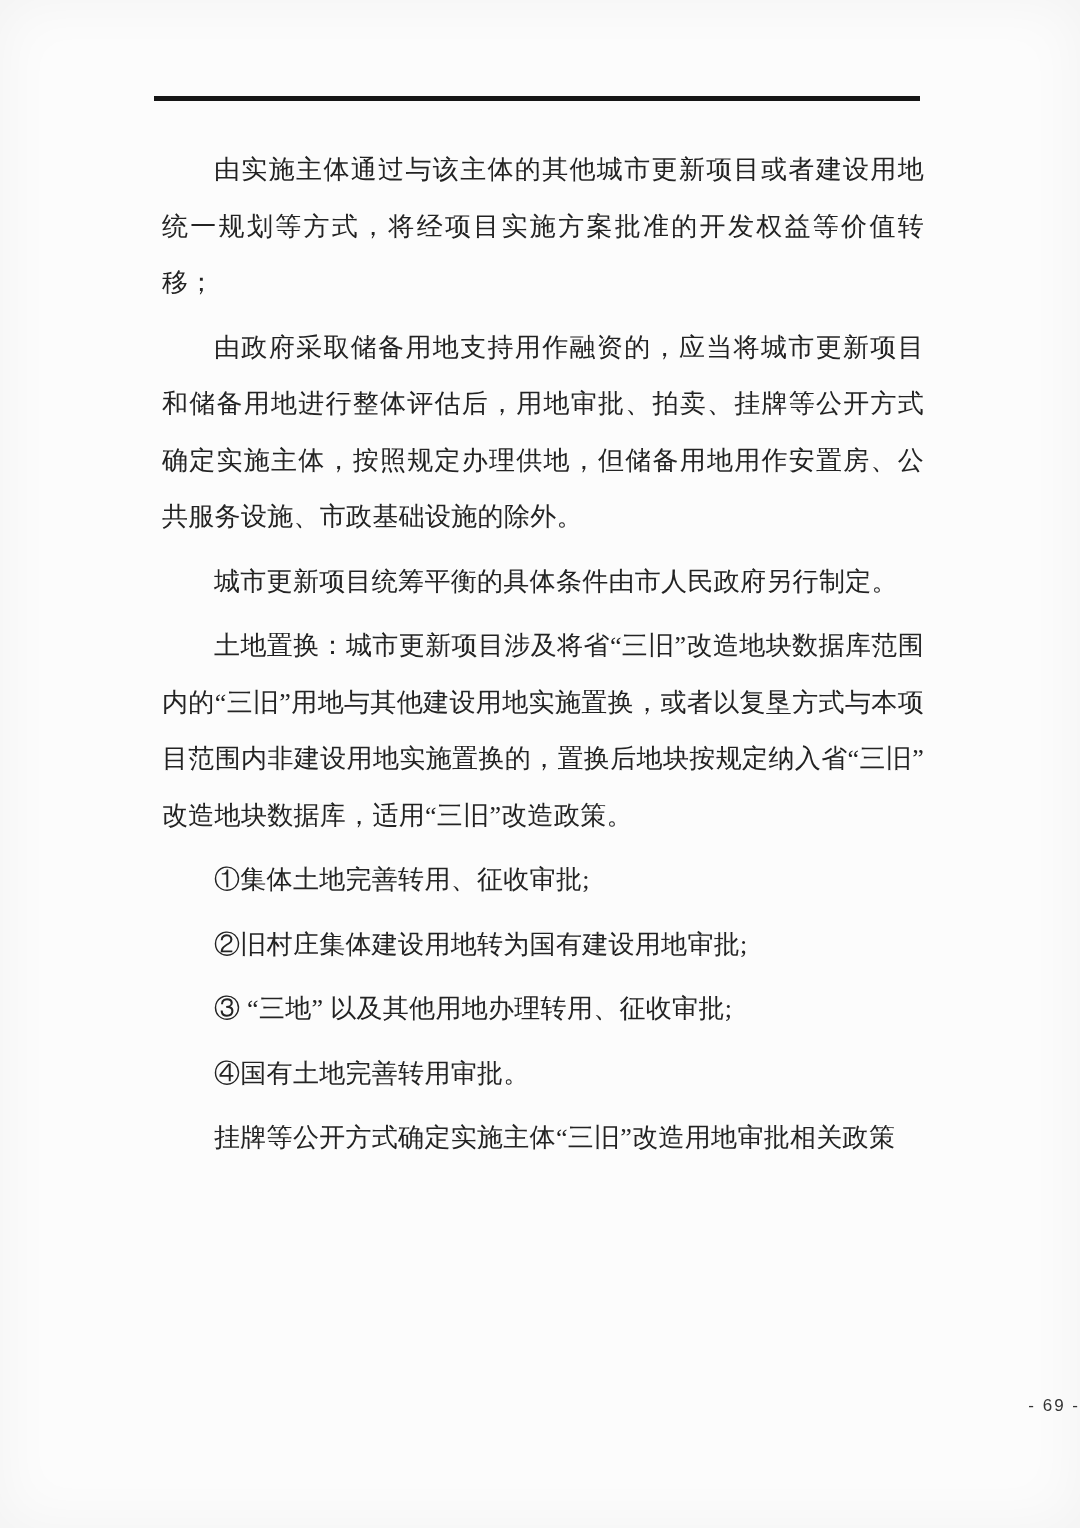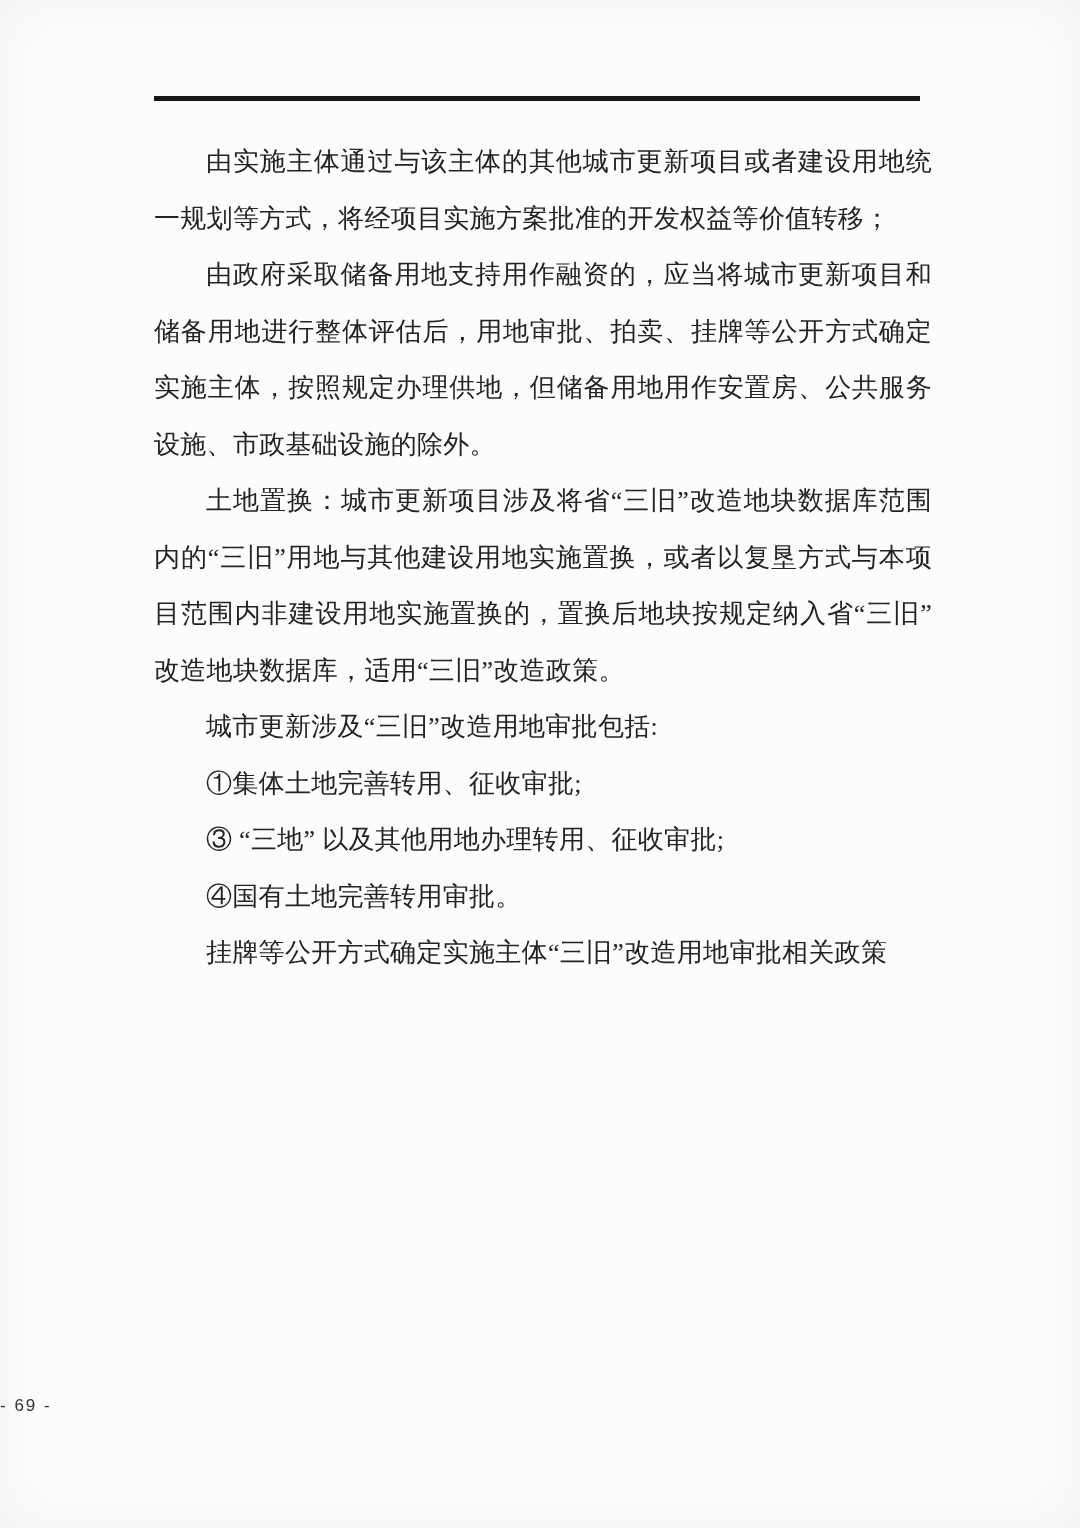--- a/index.html
+++ b/index.html
@@ -21,55 +21,56 @@
     height: 5px;
     background: #161616;
   }
   .body-text {
     position: absolute;
     left: 154px;
     top: 134px;
     width: 778px;
   }
   .body-text p {
-    margin: 0;
+    margin: 8px;
     padding: 0;
     text-indent: 2em;
     text-align: justify;
     font-size: 26px;
     letter-spacing: 0.3px;
     line-height: 56.5px;
     color: #232323;
     word-break: normal;
   }
   .page-number {
     position: absolute;
     left: 0;
     top: 1396px;
     width: 100%;
-    text-align: left;
+    text-align: right;
     font-family: "Liberation Sans", "DejaVu Sans", sans-serif;
     font-size: 17px;
     letter-spacing: 2px;
     color: #333333;
   }
 </style>
 </head>
 <body>
 
 <div class="page">
 
   <div class="header-rule"></div>
 
   <div class="body-text">
     <p>由实施主体通过与该主体的其他城市更新项目或者建设用地统一规划等方式，将经项目实施方案批准的开发权益等价值转移；</p>
     <p>由政府采取储备用地支持用作融资的，应当将城市更新项目和储备用地进行整体评估后，用地审批、拍卖、挂牌等公开方式确定实施主体，按照规定办理供地，但储备用地用作安置房、公共服务设施、市政基础设施的除外。</p>
+    <p>城市更新项目统筹平衡的具体条件由市人民政府另行制定。</p>
     <p>土地置换：城市更新项目涉及将省“三旧”改造地块数据库范围内的“三旧”用地与其他建设用地实施置换，或者以复垦方式与本项目范围内非建设用地实施置换的，置换后地块按规定纳入省“三旧”改造地块数据库，适用“三旧”改造政策。</p>
-    <p>城市更新涉及“三旧”改造用地审批包括:</p>
     <p>①集体土地完善转用、征收审批;</p>
+    <p>②旧村庄集体建设用地转为国有建设用地审批;</p>
     <p>③ “三地” 以及其他用地办理转用、征收审批;</p>
     <p>④国有土地完善转用审批。</p>
     <p>挂牌等公开方式确定实施主体“三旧”改造用地审批相关政策</p>
   </div>
 
   <div class="page-number">- 69 -</div>
 
 </div>
 
 </body></html>

